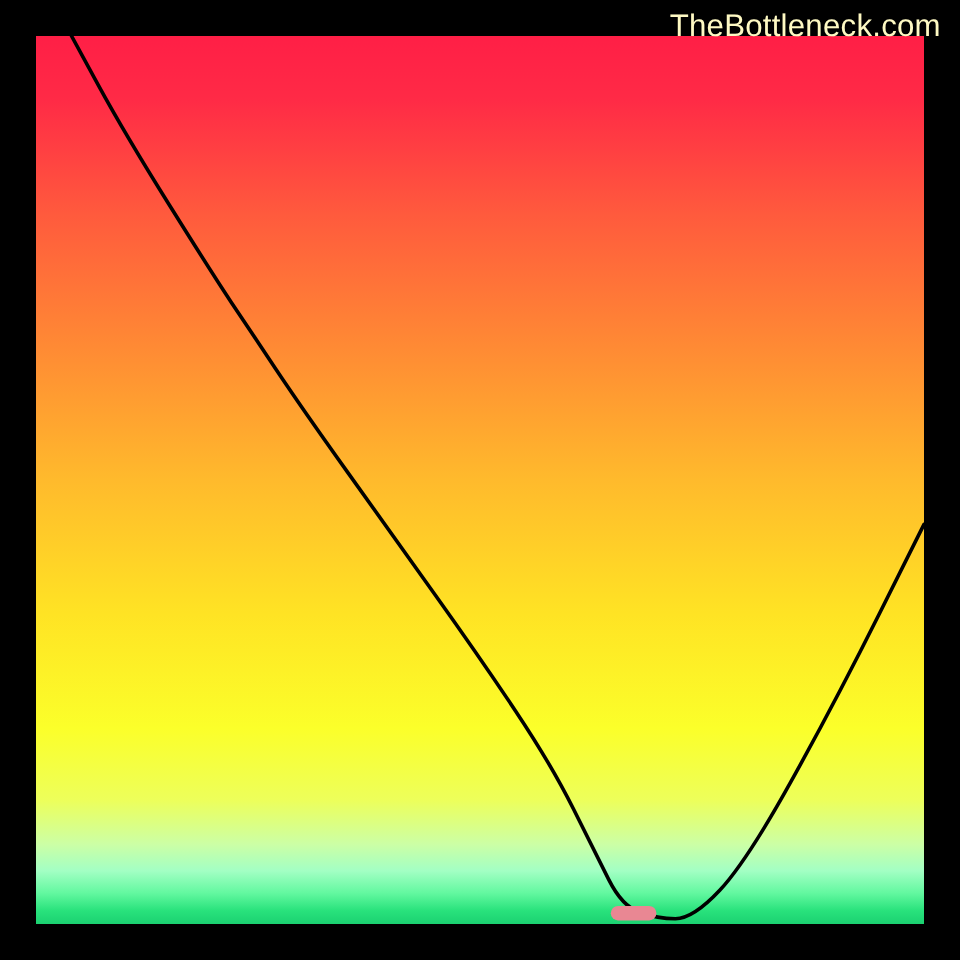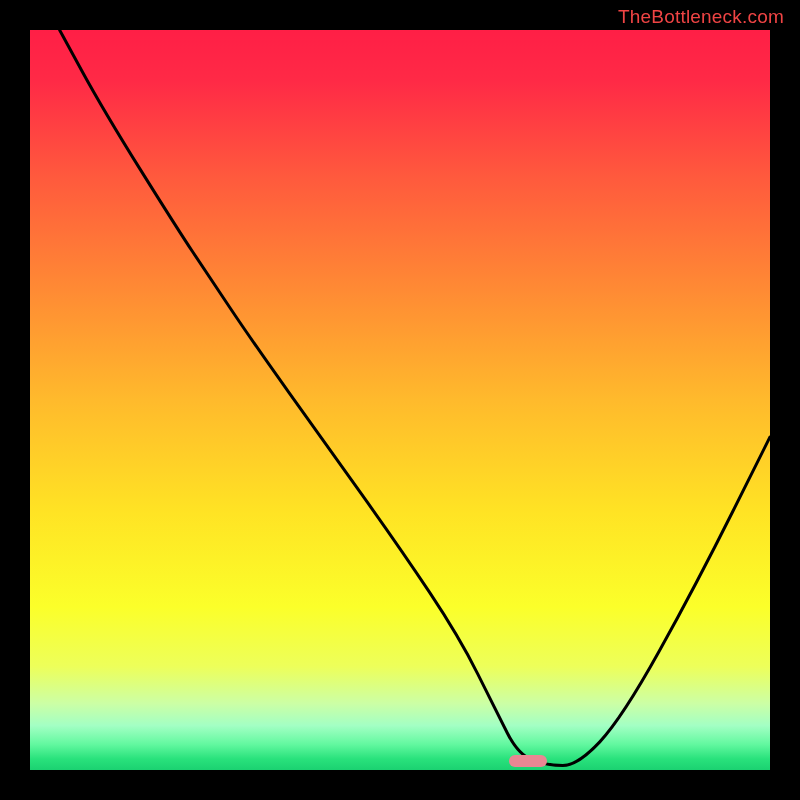--- a/index.html
+++ b/index.html
@@ -14,22 +14,22 @@
   .frame {
     position: relative;
     width: 800px;
     height: 800px;
     background: #000;
   }
   .watermark {
     position: absolute;
     top: 6px;
     right: 16px;
-    color: #ef4444;
-    font-size: 19px;
+    color: #fef9c3;
+    font-size: 26px;
     font-weight: 500;
     letter-spacing: 0.2px;
     z-index: 5;
     user-select: none;
   }
   .plot-area {
     position: absolute;
     left: 30px;
     top: 30px;
     width: 740px;

